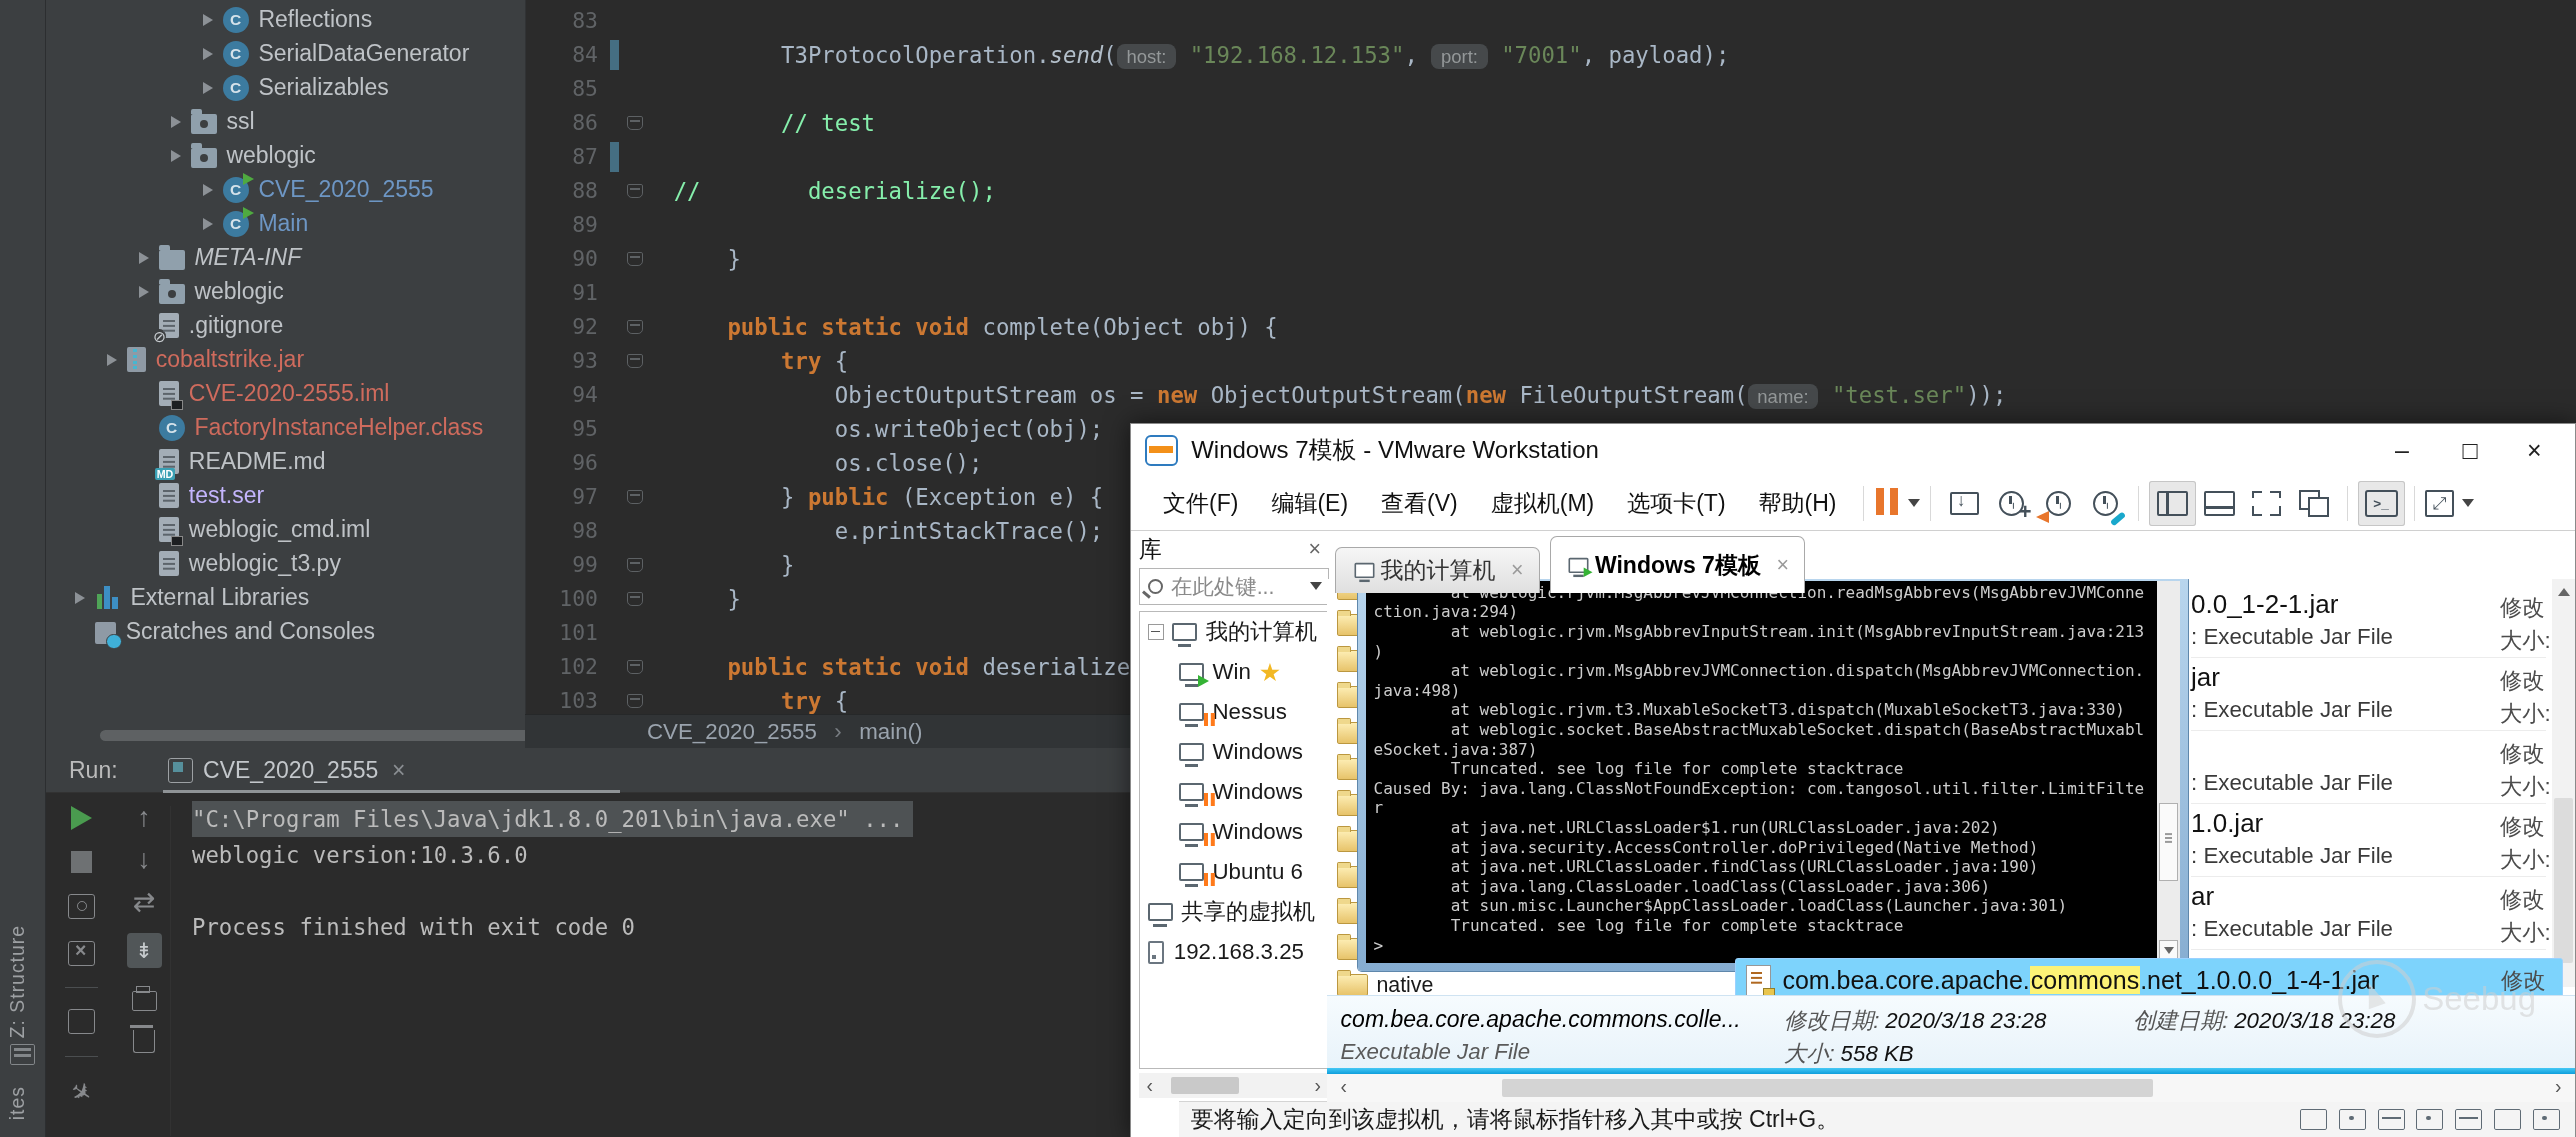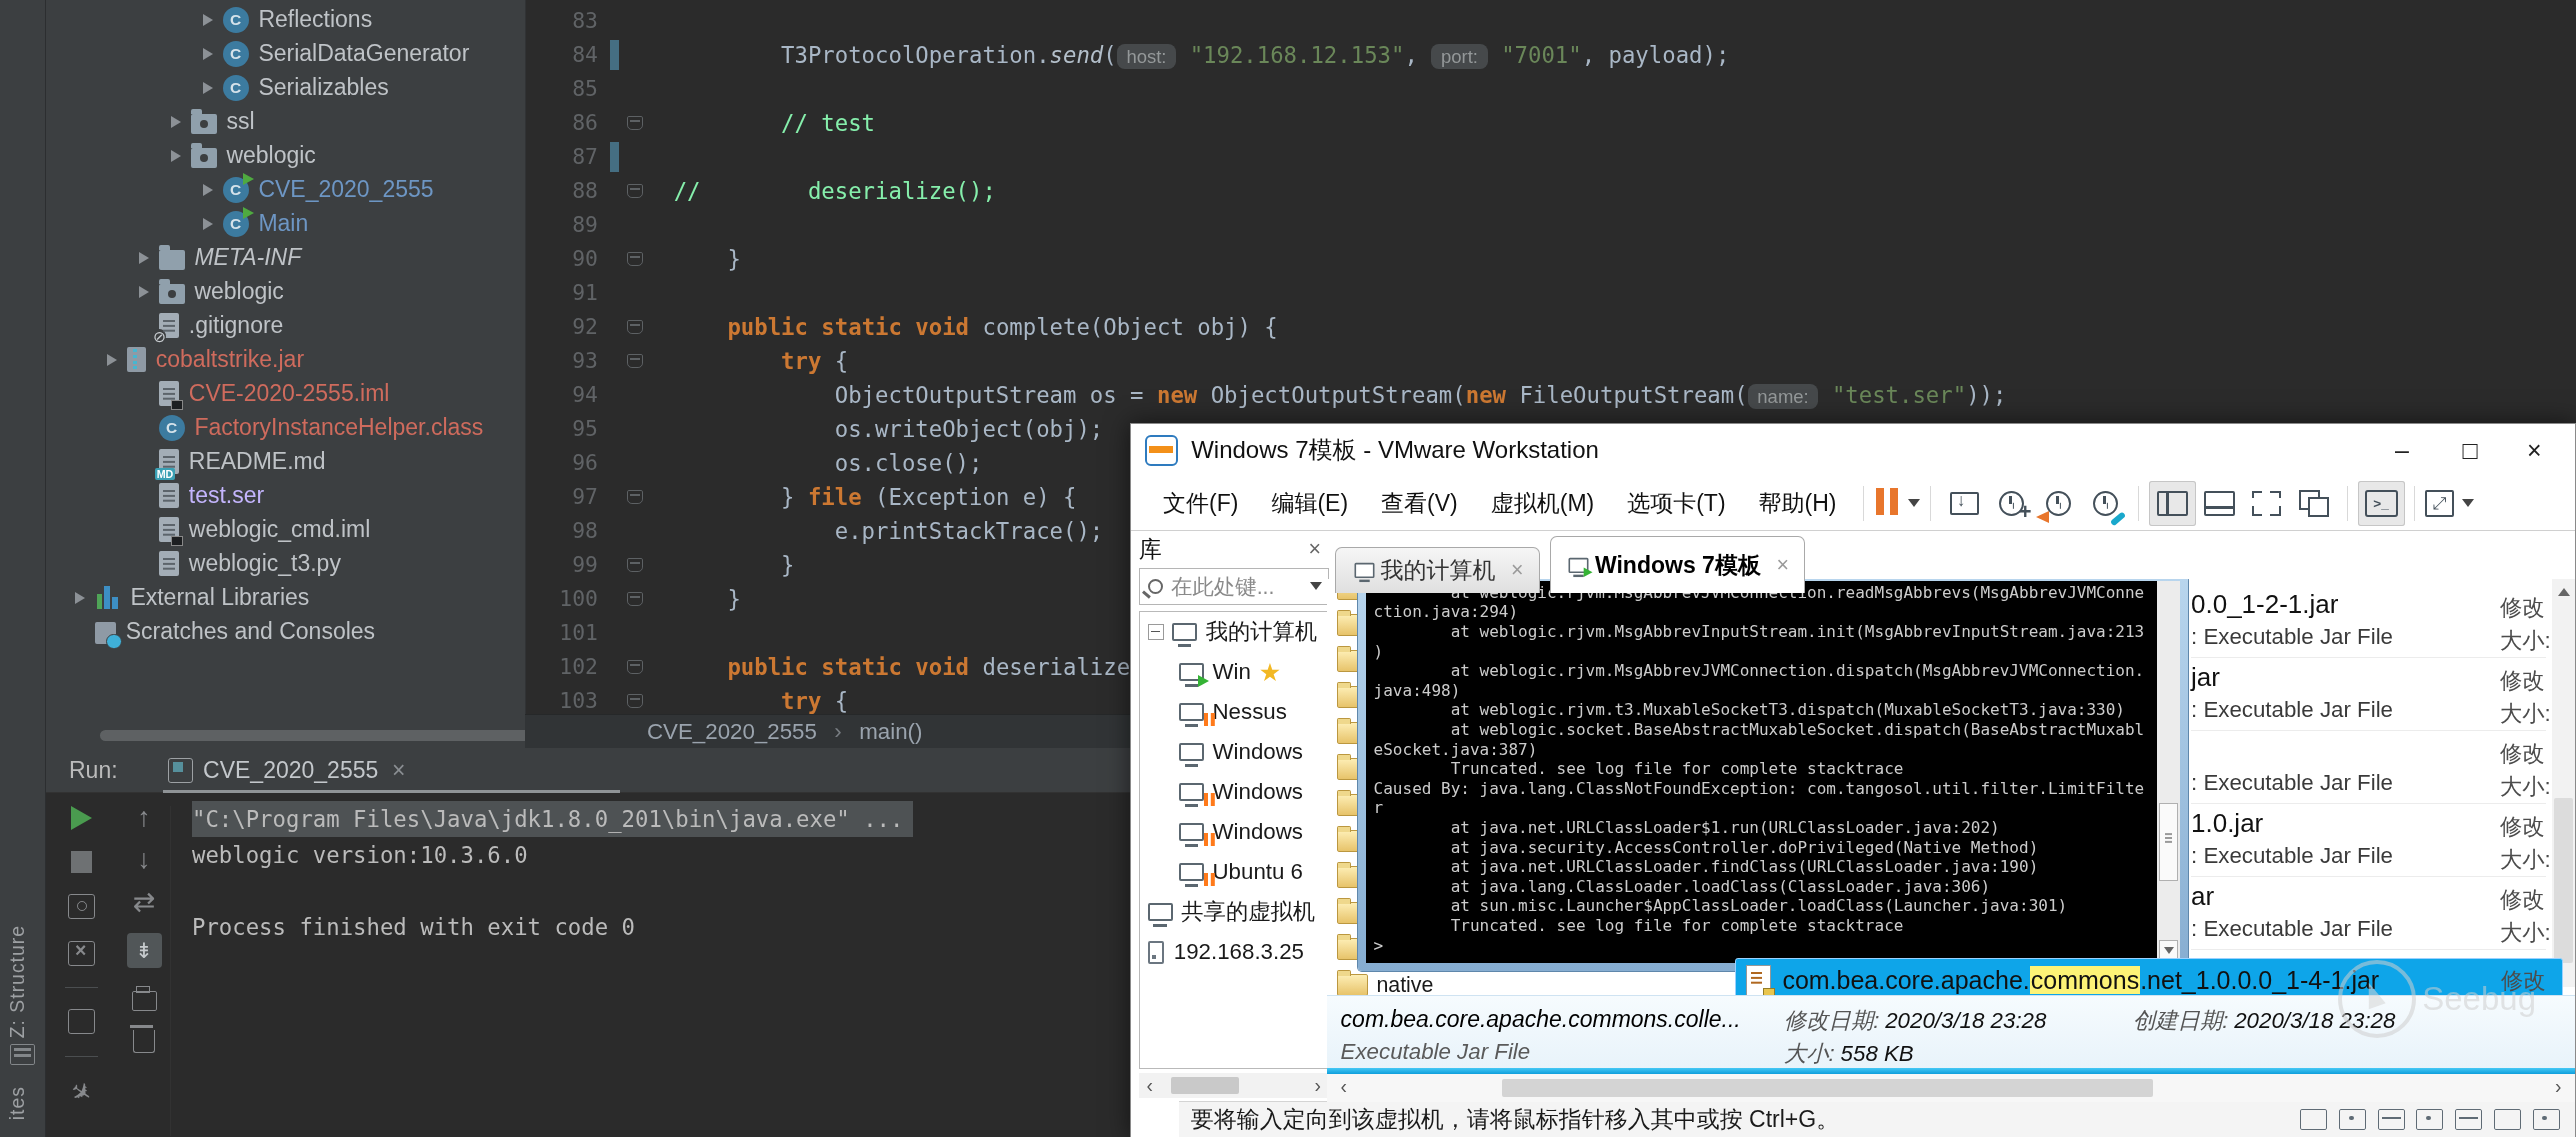--- a/index.html
+++ b/index.html
@@ -173,21 +173,21 @@
   .fname{position:absolute;left:0;top:3.9px;font-size:26px;color:#111;white-space:nowrap;}
   .ftype{position:absolute;left:0;top:39px;font-size:22.3px;color:#3a3a3a;white-space:nowrap;}
   .fmod{position:absolute;left:309px;top:7.8px;font-size:22.3px;color:#4c4c4c;white-space:nowrap;}
   .fsize{position:absolute;left:309px;top:41px;font-size:22.3px;color:#4c4c4c;white-space:nowrap;}
   #flist-sb{position:absolute;right:0px;top:0;width:23px;height:408px;background:#f2f2f2;}
   #flist-sb .up{position:absolute;top:1.9px;left:0;right:0;height:21.4px;display:flex;align-items:center;justify-content:center;}
   #flist-sb .up::after{content:"";border-bottom:8.7px solid #666;border-left:6.8px solid transparent;border-right:6.8px solid transparent;}
   #flist-thumb{position:absolute;left:1.9px;right:1.9px;top:219px;height:165px;background:#dcdcdc;border-radius:1.9px;}
 
   
-  #selrow{position:absolute;left:408px;top:379px;width:826px;height:43px;background:#0ea5e9;border:1px solid #9ad1ff;border-radius:2.9px;display:flex;align-items:center;z-index:4;}
+  #selrow{position:absolute;left:408px;top:379px;width:826px;height:43px;background:#7dd3fc;border:1px solid #9ad1ff;border-radius:2.9px;display:flex;align-items:center;z-index:4;}
   .jaric{width:23px;height:29px;background:#fff;border:1.9px solid #979797;position:relative;margin:0 11.7px 0 9.7px;flex:none;}
   .jaric::before{content:"";position:absolute;left:3.9px;top:5.8px;width:11.7px;height:1.9px;background:#b06820;box-shadow:0 4.9px 0 #b06820,0 9.7px 0 #b06820;}
   .jaric::after{content:"";position:absolute;right:-5.8px;bottom:-4.9px;width:10.7px;height:9.7px;background:#e9c54d;border:1px solid #927c28;}
   #selname{font-size:25px;color:#111;white-space:nowrap;}
   #selname mark{background:#fdf376;color:#111;padding:0 1px;}
   #selmod{position:absolute;left:765px;font-size:22.3px;color:#4c4c4c;}
   #details{position:absolute;left:0;right:0;top:416px;height:73px;background:linear-gradient(#f6fbfe,#e8f3fa);border-top:1px solid #cfe3f2;z-index:5;font-style:italic;}
   #details .nm{position:absolute;left:13.6px;top:9.7px;font-size:23px;color:#000;}
   #details .l2{position:absolute;left:13.6px;top:43px;font-size:22.3px;color:#5a5a5a;}
   .dfield{position:absolute;font-size:22.3px;color:#555;white-space:nowrap;}
@@ -420,21 +420,21 @@
           <span class="gut">
             <span class="lnum">96</span>
           </span>
           <span class="codeln"><span class="tok-p">            os.close();</span></span>
         </div>
         <div class="cl">
           <span class="gut">
             <span class="lnum">97</span>
             <span class="fold"></span>
           </span>
-          <span class="codeln"><span class="tok-p">        } </span><span class="tok-k">file</span><span class="tok-p"> (Exception e) {</span></span>
+          <span class="codeln"><span class="tok-p">        } </span><span class="tok-k">public</span><span class="tok-p"> (Exception e) {</span></span>
         </div>
         <div class="cl">
           <span class="gut">
             <span class="lnum">98</span>
           </span>
           <span class="codeln"><span class="tok-p">            e.printStackTrace();</span></span>
         </div>
         <div class="cl">
           <span class="gut">
             <span class="lnum">99</span>

